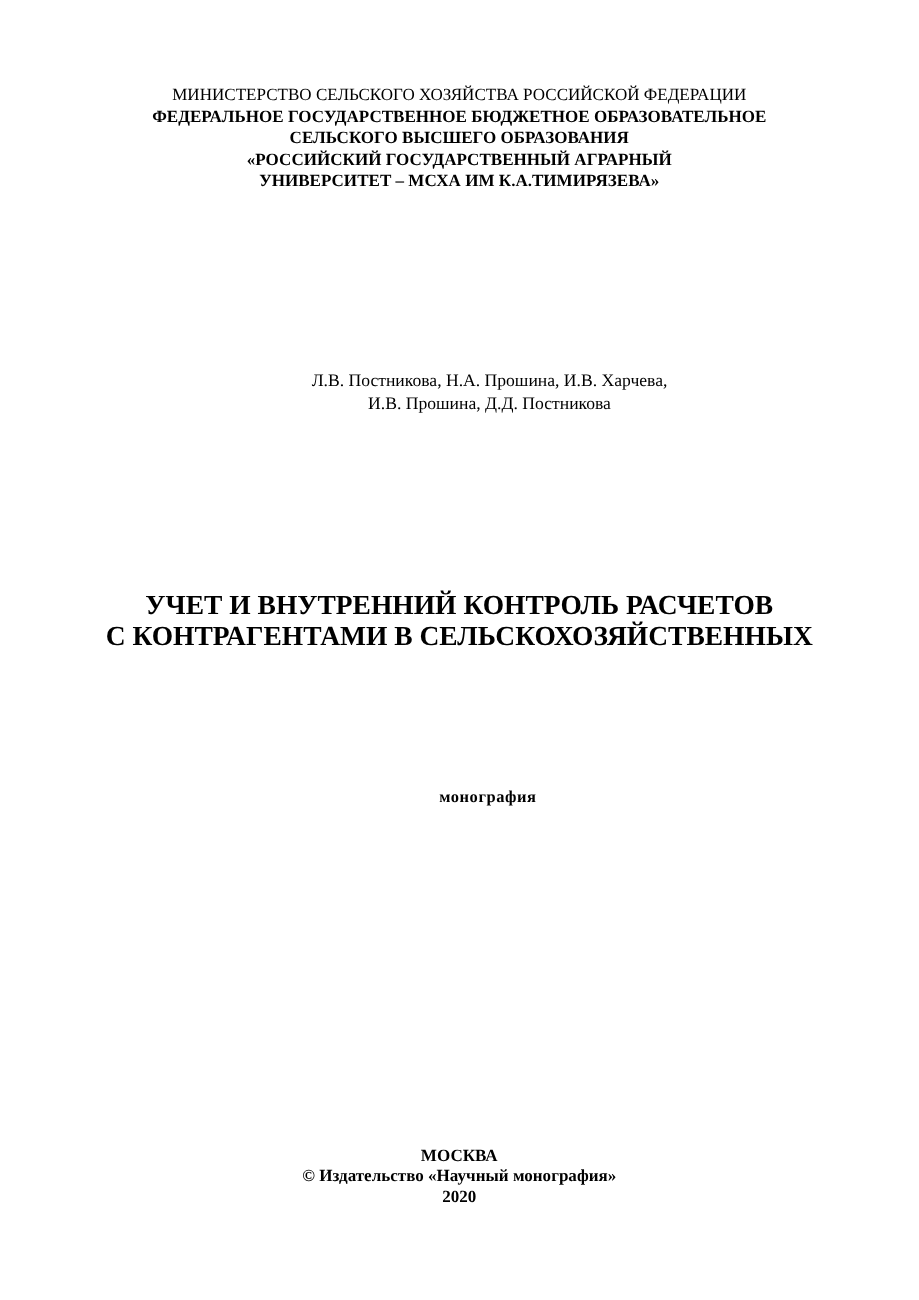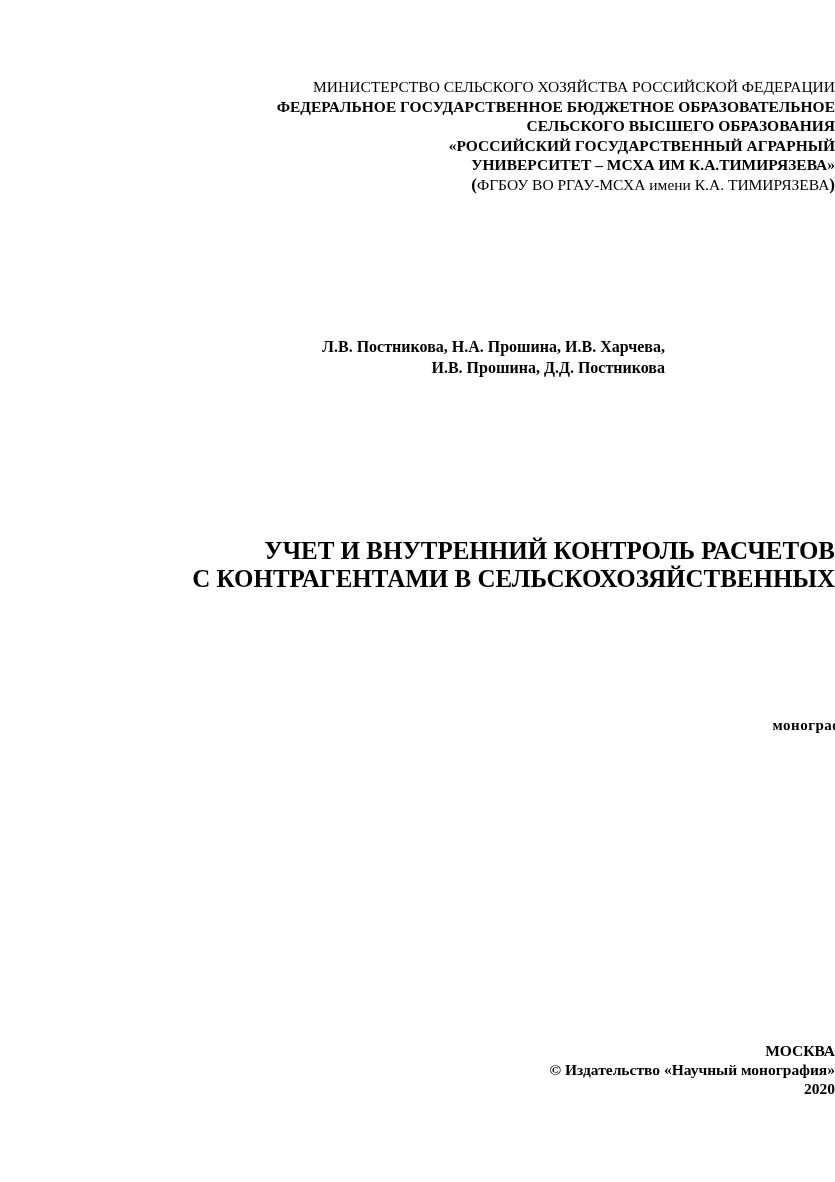--- a/index.html
+++ b/index.html
@@ -19,21 +19,21 @@
       position: absolute;
       left: 0; top: 0;
       width: 835px;
       height: 1182px;
       background: #ffffff;
     }
     .block {
       position: absolute;
       left: 0;
       width: 835px;
-      text-align: right;
+      text-align: center;
     }
     .line {
       display: block;
       white-space: nowrap;
     }
     
     .header {
       top: 77px;
       font-size: 15.5px;
       line-height: 19.5px;
@@ -42,21 +42,21 @@
     .header .line.regular { font-weight: normal; }
     .header .paren { font-weight: bold; font-size: 17px; }
 
     
     .authors {
       top: 336px;
       left: 225px;
       width: 440px;
       font-size: 16px;
       line-height: 21px;
-      font-weight: bold;
+      font-weight: normal;
     }
 
     
     .title {
       top: 537px;
       font-size: 25px;
       line-height: 28px;
       font-weight: bold;
     }
 
@@ -82,21 +82,20 @@
 <body>
 
 <div class="page">
 
   <div class="block header">
     <span class="line regular">МИНИСТЕРСТВО СЕЛЬСКОГО ХОЗЯЙСТВА РОССИЙСКОЙ  ФЕДЕРАЦИИ</span>
     <span class="line bold">ФЕДЕРАЛЬНОЕ ГОСУДАРСТВЕННОЕ БЮДЖЕТНОЕ ОБРАЗОВАТЕЛЬНОЕ</span>
     <span class="line bold">СЕЛЬСКОГО ВЫСШЕГО ОБРАЗОВАНИЯ</span>
     <span class="line bold">«РОССИЙСКИЙ ГОСУДАРСТВЕННЫЙ АГРАРНЫЙ</span>
     <span class="line bold">УНИВЕРСИТЕТ – МСХА ИМ К.А.ТИМИРЯЗЕВА»</span>
-    <span class="line regular"><span class="paren">(</span><span>ФГБОУ ВО РГАУ-МСХА имени К.А. ТИМИРЯЗЕВА</span><span class="paren">)</span></span>
   </div>
 
   <div class="block authors">
     <span class="line">Л.В. Постникова, Н.А. Прошина, И.В. Харчева,</span>
     <span class="line">И.В. Прошина, Д.Д. Постникова</span>
   </div>
 
   <div class="block title">
     <span class="line">УЧЕТ И ВНУТРЕННИЙ КОНТРОЛЬ РАСЧЕТОВ</span>
     <span class="line">С КОНТРАГЕНТАМИ В СЕЛЬСКОХОЗЯЙСТВЕННЫХ</span>

